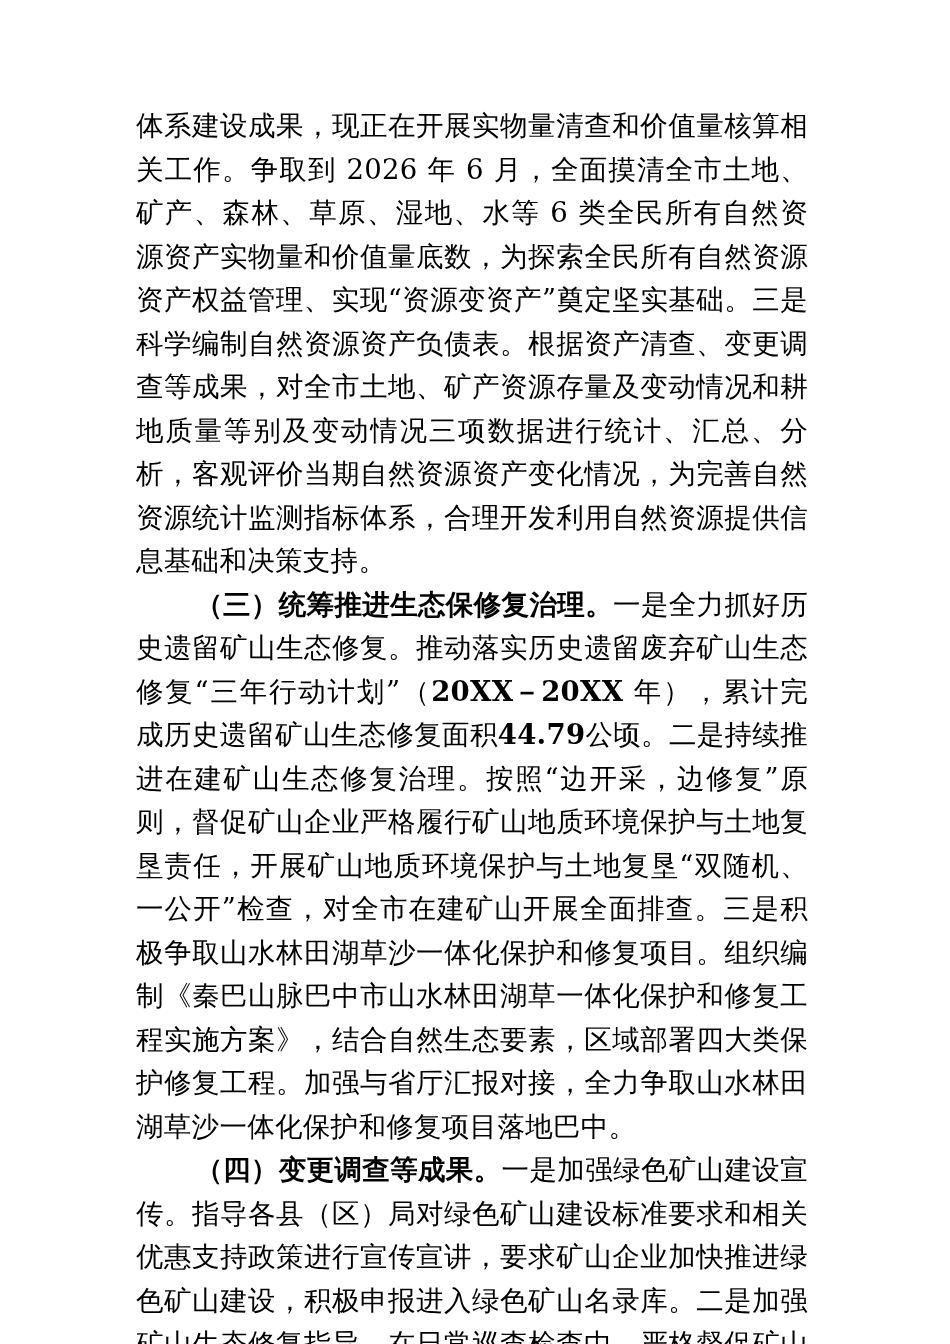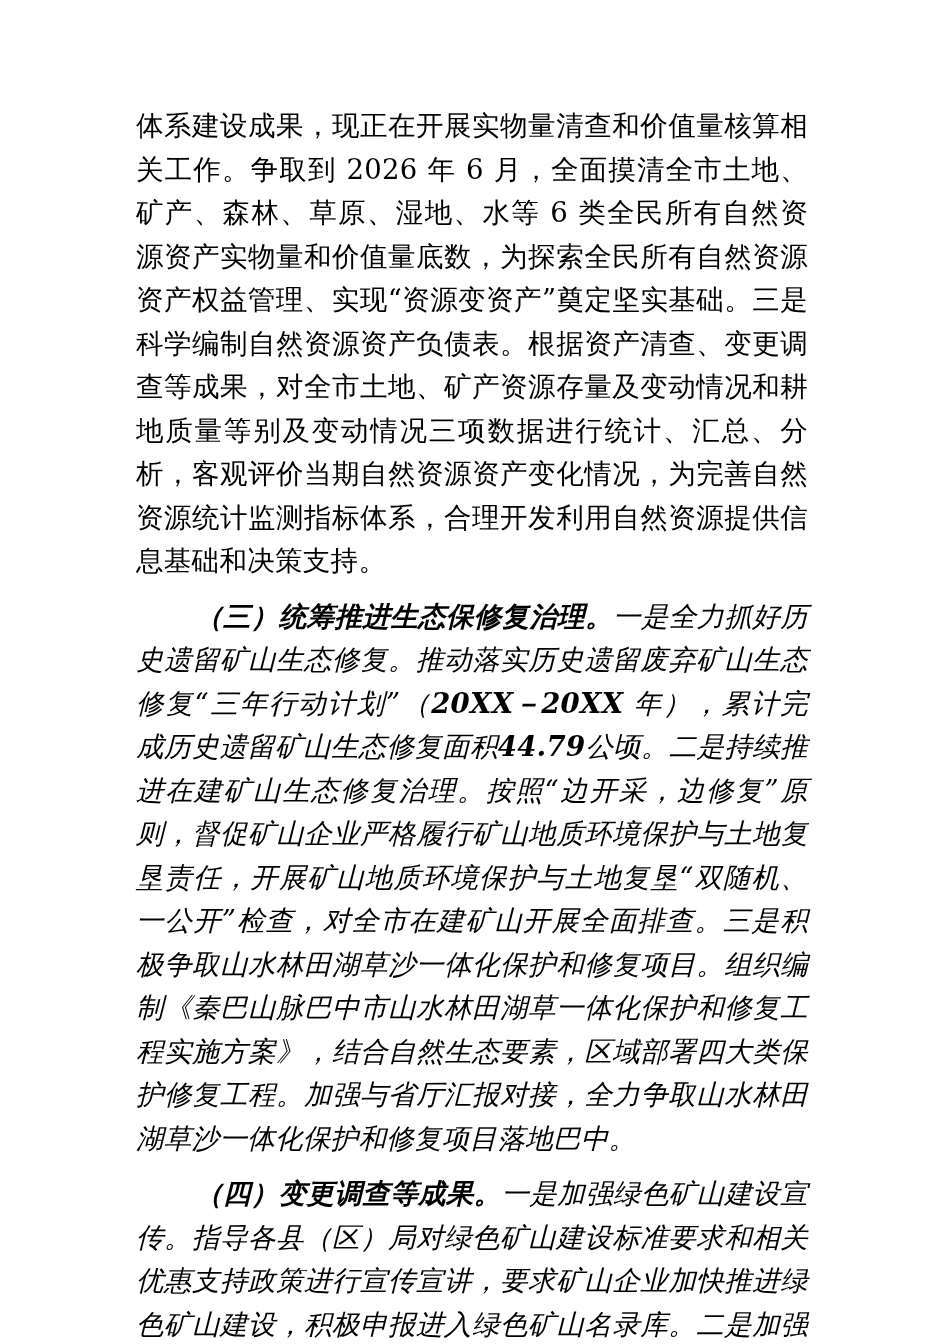--- a/index.html
+++ b/index.html
@@ -28,22 +28,21 @@
     text-align: justify;
     text-justify: inter-ideograph;
     letter-spacing: 0.3px;
   }
   .para {
     margin: 0;
     padding: 0;
     text-indent: 0;
   }
   .para + .para {
-    margin-top: 12px;
-    font-style: italic;
+    margin-top: 0px;
   }
   .para.indent {
     text-indent: 2.15em;
   }
   .b {
     font-weight: bold;
   }
   
   .num {
     font-family: "DejaVu Serif", "Liberation Serif", serif;

